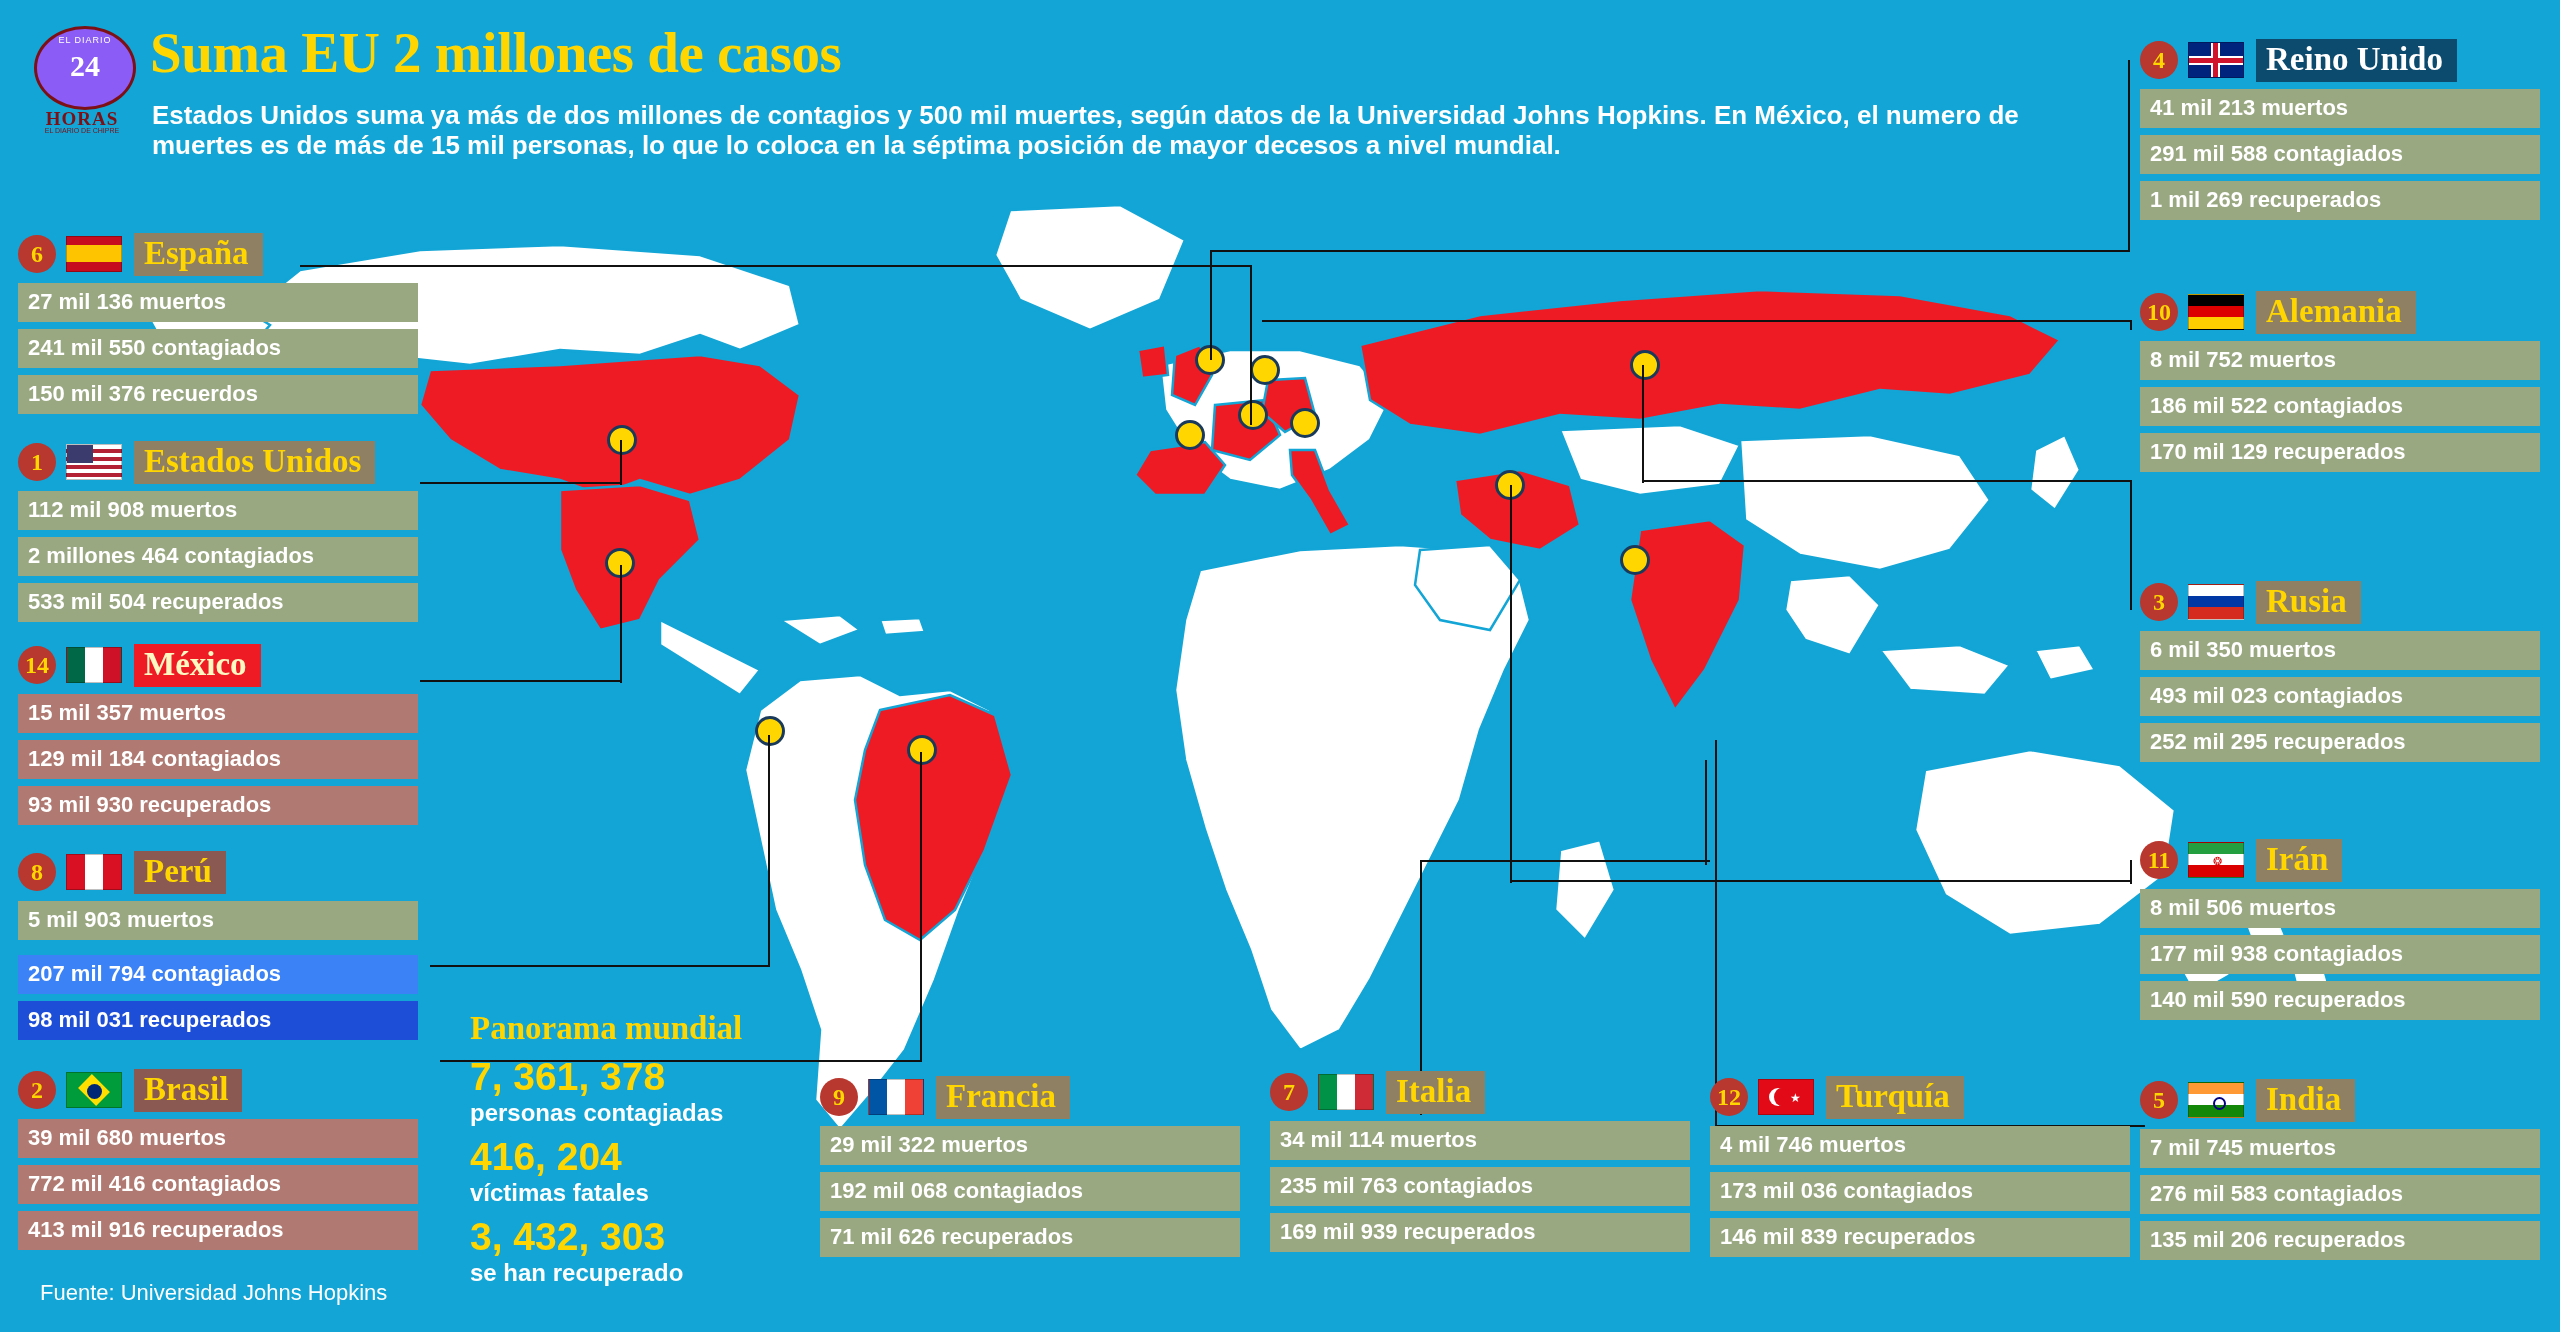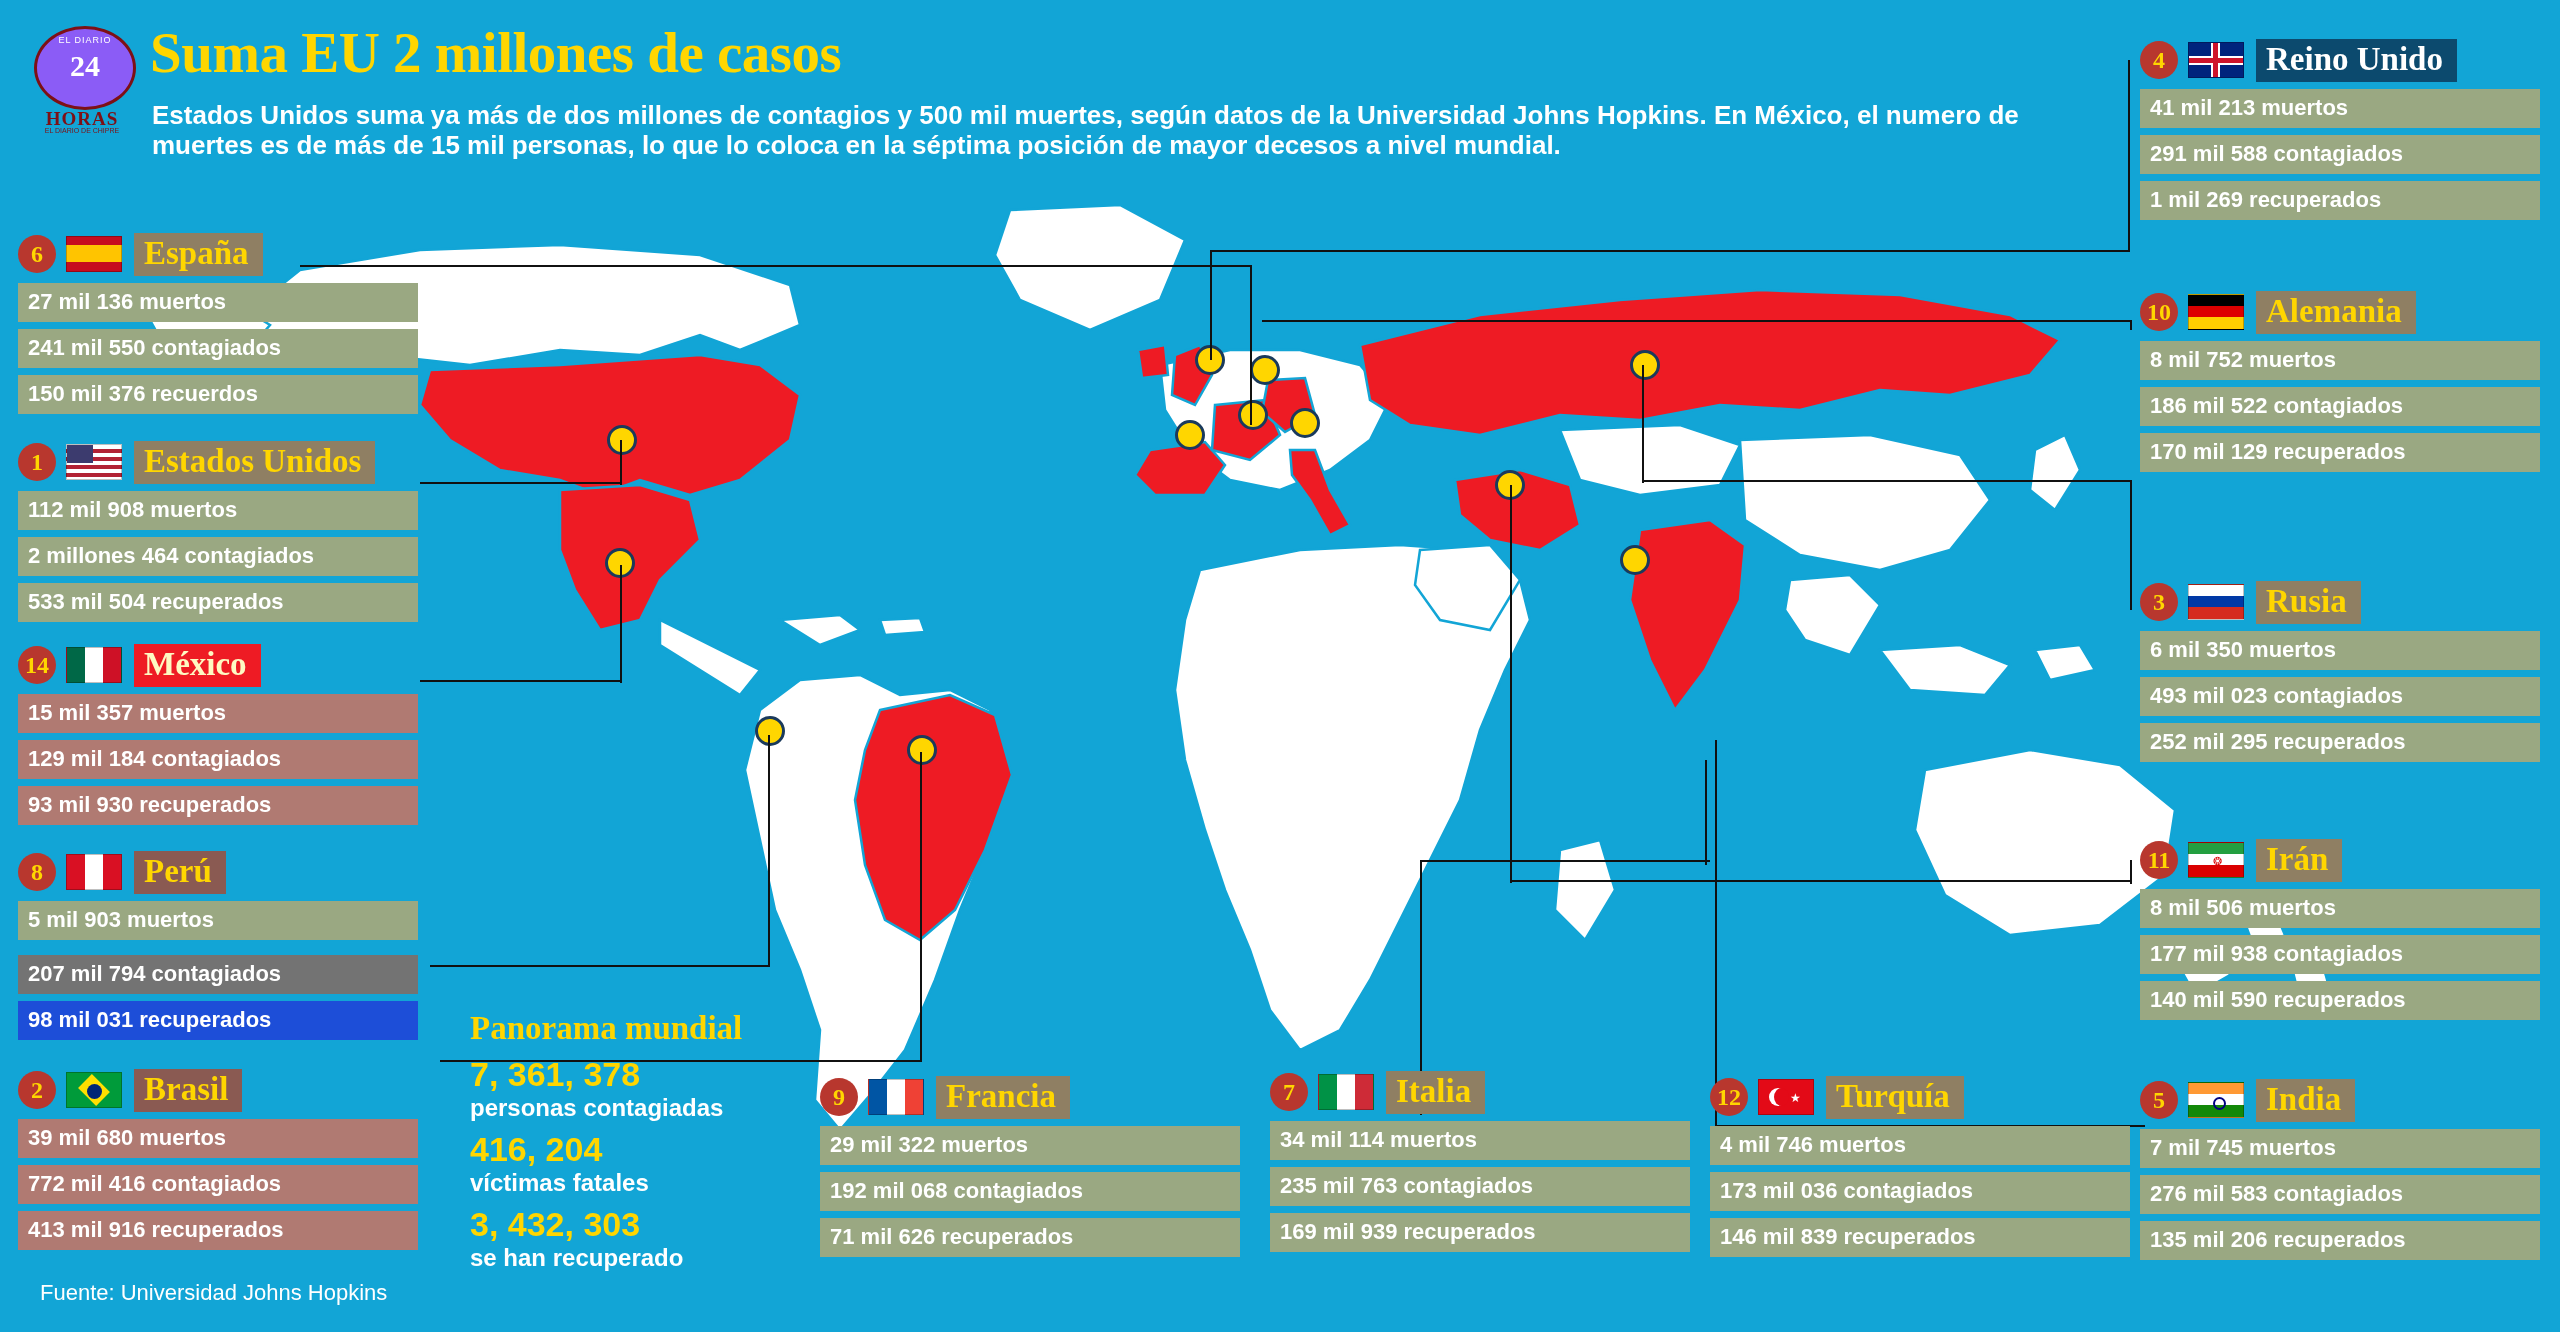--- a/index.html
+++ b/index.html
@@ -73,21 +73,21 @@
   
   .t-olive .cname{background:#8f7f63;}
   .t-olive .rowline{background:#9aa882;}
   .t-brown .cname{background:#8a5a52;}
   .t-brown .rowline{background:#b07a72;}
   .t-red   .cname{background:#ee1b24;}
   .t-red   .rowline{background:#b07a72;}
   
   #panorama{position:absolute;left:470px;top:1010px;width:420px;}
   #panorama .pt{color:#ffd600;font-size:33px;font-weight:bold;font-family:"Liberation Serif",serif;}
-  #panorama .big{color:#ffd600;font-size:34px;font-weight:bold;margin-top:8px;}
+  #panorama .big{color:#ffd600;font-size:39px;font-weight:bold;margin-top:8px;}
   #panorama .cap{color:#ffffff;font-size:24px;font-weight:bold;}
   #source{position:absolute;left:40px;top:1280px;color:#ffffff;font-size:22px;}
 </style>
 </head>
 <body>
 
 <div id="logo">
   <div class="disc">
     <div class="toparc">EL DIARIO</div>
     <div class="num">24</div>
@@ -249,21 +249,21 @@
   <div class="rowline">93 mil 930 recuperados</div>
 </div>
 
 <div class="card t-brown" style="left:18px;top:850px;width:400px;">
   <div class="head">
     <div class="rank">8</div>
     <div class="flag" style="background:linear-gradient(90deg,#d91023 0 33%,#fff 33% 66%,#d91023 66% 100%);"></div>
     <div class="cname">Perú</div>
   </div>
   <div class="rowline" style="background:#9aa882;">5 mil 903 muertos</div>
-  <div class="rowline" style="background:#737373;margin-top:15px;">207 mil 794 contagiados</div>
+  <div class="rowline" style="background:#3b82f6;margin-top:15px;">207 mil 794 contagiados</div>
   <div class="rowline" style="background:#1d4ed8;">98 mil 031 recuperados</div>
 </div>
 
 <div class="card t-brown" style="left:18px;top:1068px;width:400px;">
   <div class="head">
     <div class="rank">2</div>
     <div class="flag" style="background:#009b3a;">
       <span style="position:absolute;left:10px;top:4px;width:34px;height:26px;background:#ffdf00;transform:rotate(45deg) scale(.75);"></span>
       <span style="position:absolute;left:20px;top:11px;width:15px;height:15px;border-radius:50%;background:#002776;"></span>
     </div>

